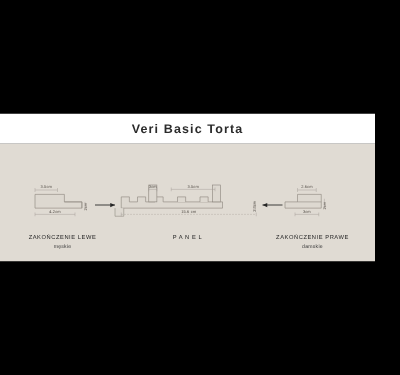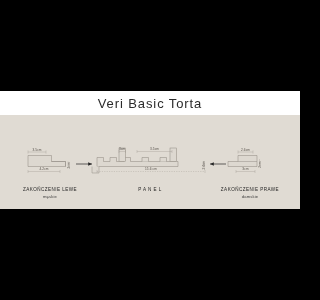--- a/index.html
+++ b/index.html
@@ -27,24 +27,24 @@
     top: 91px;
     width: 300px;
     height: 24px;
     background: #ffffff;
     display: flex;
     align-items: center;
     justify-content: center;
   }
   #title-text {
     font-family: "Liberation Sans", sans-serif;
-    font-size: 13px;
+    font-size: 10px;
     letter-spacing: 0.9px;
     color: #2b2b2b;
-    font-weight: 400;
+    font-weight: 700;
     white-space: nowrap;
   }
 
   
   #diagram-band {
     position: absolute;
     left: 0;
     top: 115px;
     width: 300px;
     height: 94px;

